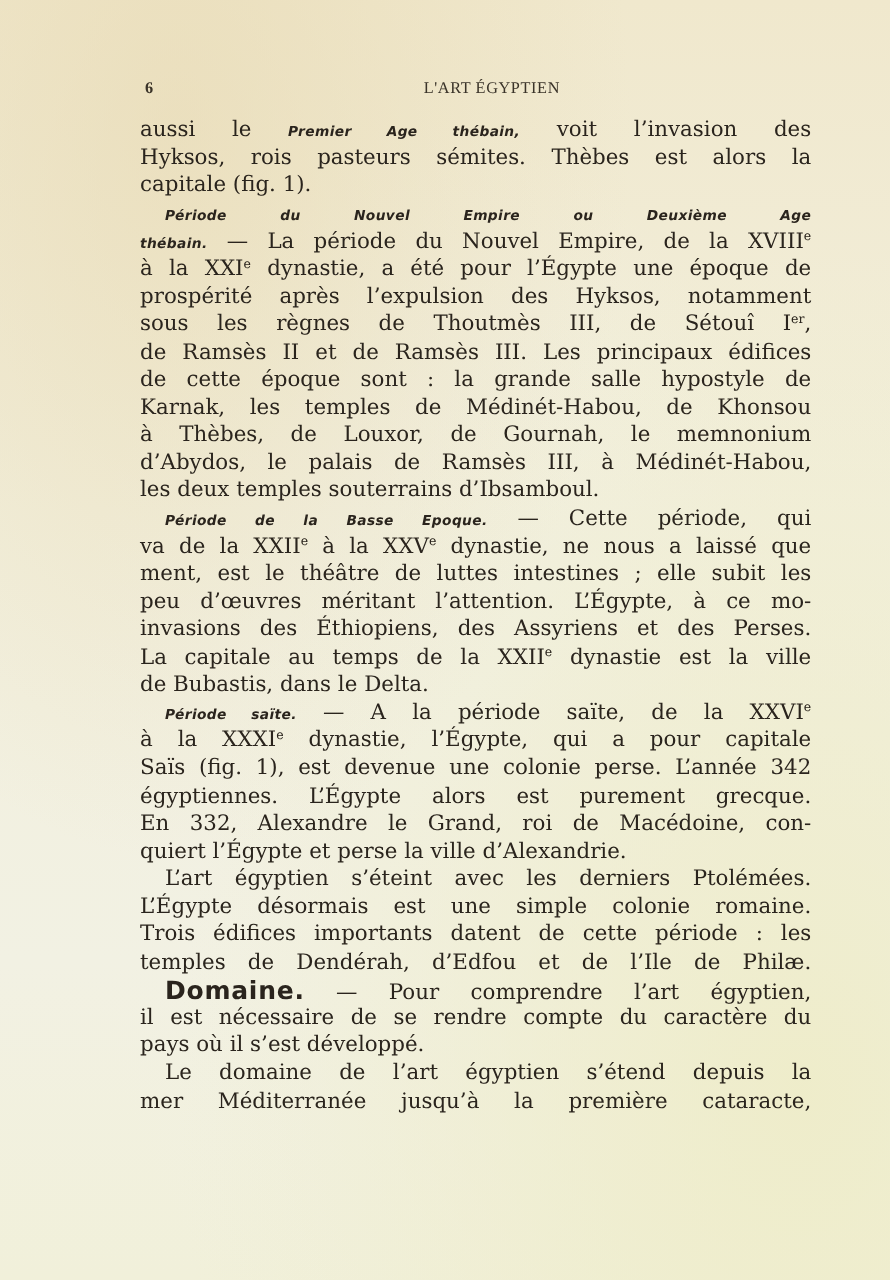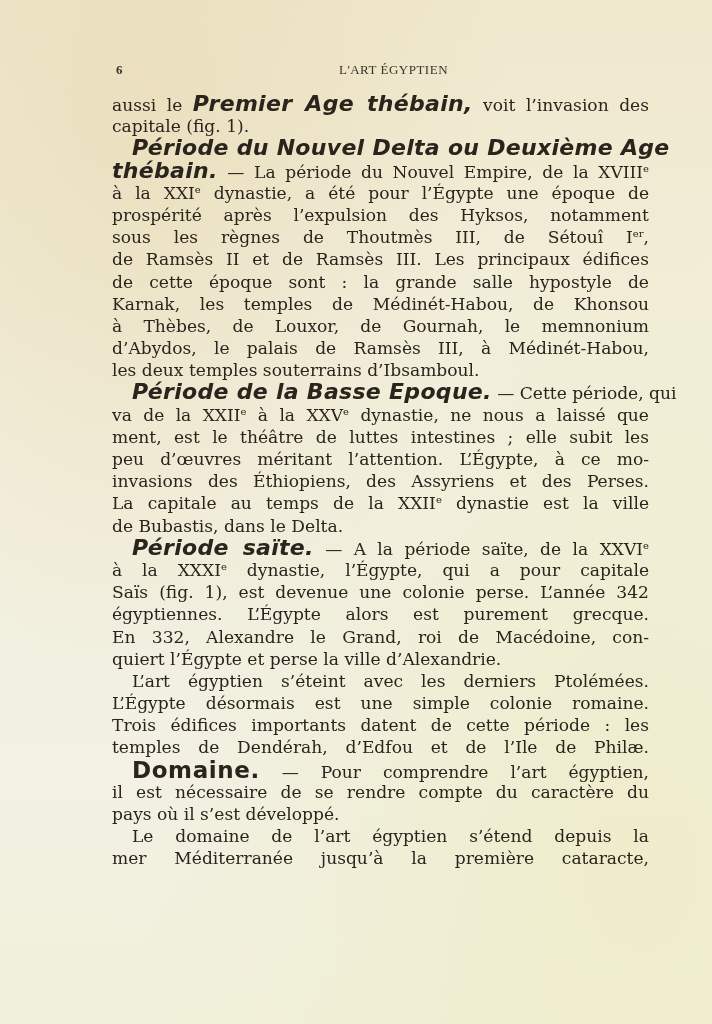--- a/index.html
+++ b/index.html
@@ -72,51 +72,52 @@
       text-align: center;
       text-align-last: left;
     }
     .line.indent {
       padding-left: 20px;
     }
     .it {
       font-family: "DejaVu Sans", sans-serif;
       font-style: oblique;
       font-weight: bold;
-      font-size: 22px;
+      font-size: 11px;
       letter-spacing: 0.3px;
     }
     .hd {
       font-family: "DejaVu Sans", sans-serif;
       font-weight: bold;
-      font-size: 23px;
+      font-size: 20px;
       letter-spacing: 0.6px;
     }
     sup {
       font-size: 10px;
       line-height: 0;
       vertical-align: 6px;
     }
   </style>
 </head>
 <body>
 
 <div class="page">
   <div class="running-head">
     <span class="page-number">6</span>
     <span class="running-title">L'ART ÉGYPTIEN</span>
   </div>
 
   <div class="body-text" id="body-text">
       <div>
         <span class="line">aussi le <span class="it">Premier Age thébain,</span> voit l’invasion des</span>
+        <span class="line">Hyksos, rois pasteurs sémites. Thèbes est alors la</span>
         <span class="line last">capitale (fig. 1).</span>
       </div>
       <div>
-        <span class="line indent"><span class="it">Période du Nouvel Delta ou Deuxième Age</span></span>
+        <span class="line indent"><span class="it">Période du Nouvel Empire ou Deuxième Age</span></span>
         <span class="line"><span class="it">thébain.</span> — La période du Nouvel Empire, de la XVIII<sup>e</sup></span>
         <span class="line">à la XXI<sup>e</sup> dynastie, a été pour l’Égypte une époque de</span>
         <span class="line">prospérité après l’expulsion des Hyksos, notamment</span>
         <span class="line">sous les règnes de Thoutmès III, de Sétouî I<sup>er</sup>,</span>
         <span class="line">de Ramsès II et de Ramsès III. Les principaux édifices</span>
         <span class="line">de cette époque sont : la grande salle hypostyle de</span>
         <span class="line">Karnak, les temples de Médinét-Habou, de Khonsou</span>
         <span class="line">à Thèbes, de Louxor, de Gournah, le memnonium</span>
         <span class="line">d’Abydos, le palais de Ramsès III, à Médinét-Habou,</span>
         <span class="line last">les deux temples souterrains d’Ibsamboul.</span>

